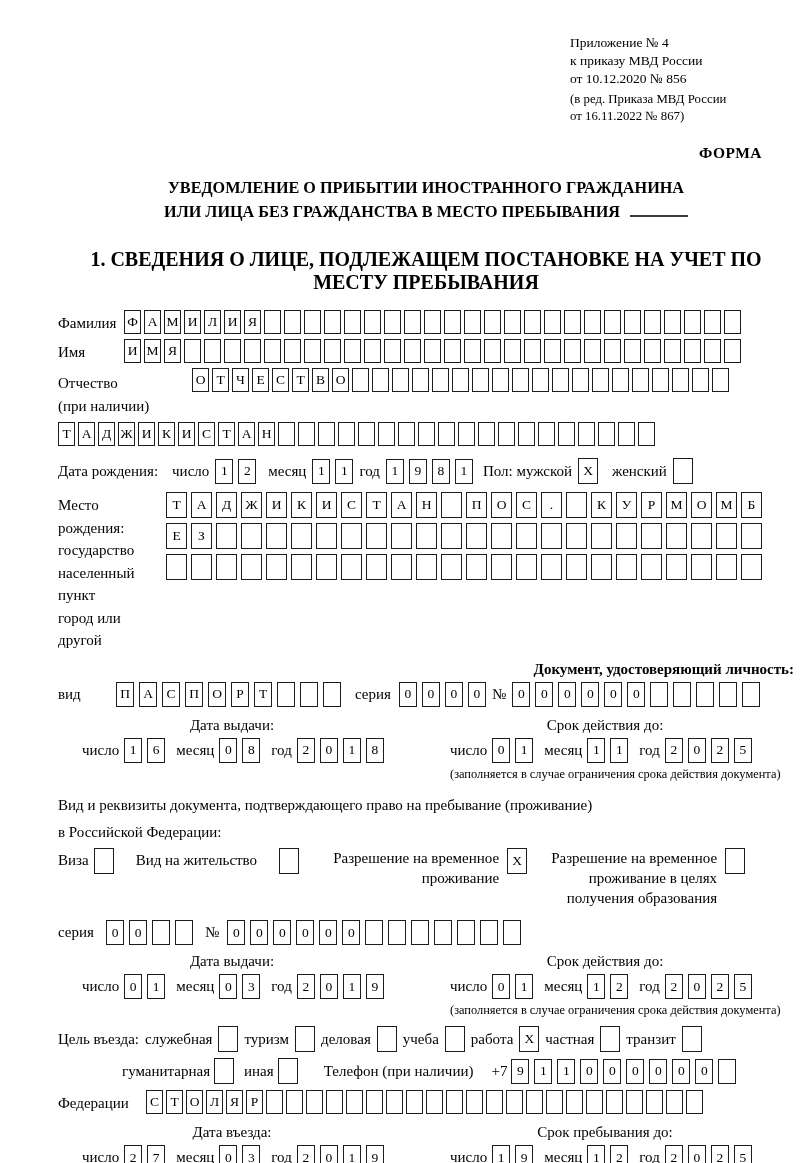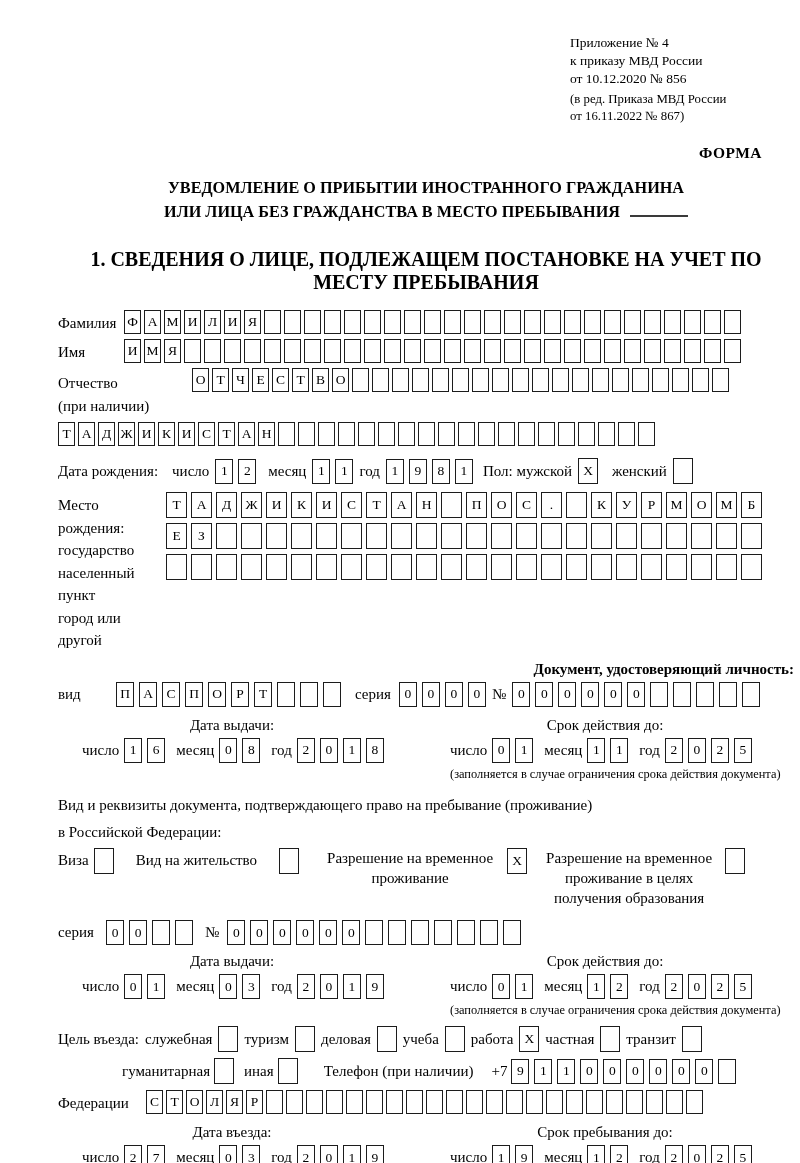--- a/index.html
+++ b/index.html
@@ -28,21 +28,21 @@
   .cells.num{gap:5px;}
   .cells.num .cell{width:18px;height:25px;}
   .cells.cbx .cell{width:20px;height:26px;}
   .inline{display:flex;align-items:center;gap:6px;}
   .dochead{text-align:right;font-weight:bold;margin-top:9px;font-size:15px;}
   .dates{display:flex;margin-top:10px;align-items:flex-start;margin-left:24px;}
   .dg .dh{margin-bottom:4px;}
   .dg .dr{display:flex;align-items:center;gap:5px;}
   .dg .dr .t{margin-left:6px;}
   .note{font-size:12.4px;margin-top:4px;}
-  .mlines{text-align:center;line-height:1.35;}
+  .mlines{text-align:right;line-height:1.35;}
   .intro{margin-top:10px;line-height:1.8;}
   .vrow{display:flex;align-items:flex-start;margin-top:2px;}
   .vitem{display:flex;align-items:flex-start;gap:8px;}
   .stack{display:flex;flex-direction:column;}
 </style>
 </head>
 <body>
 
 <div class="page">
 

